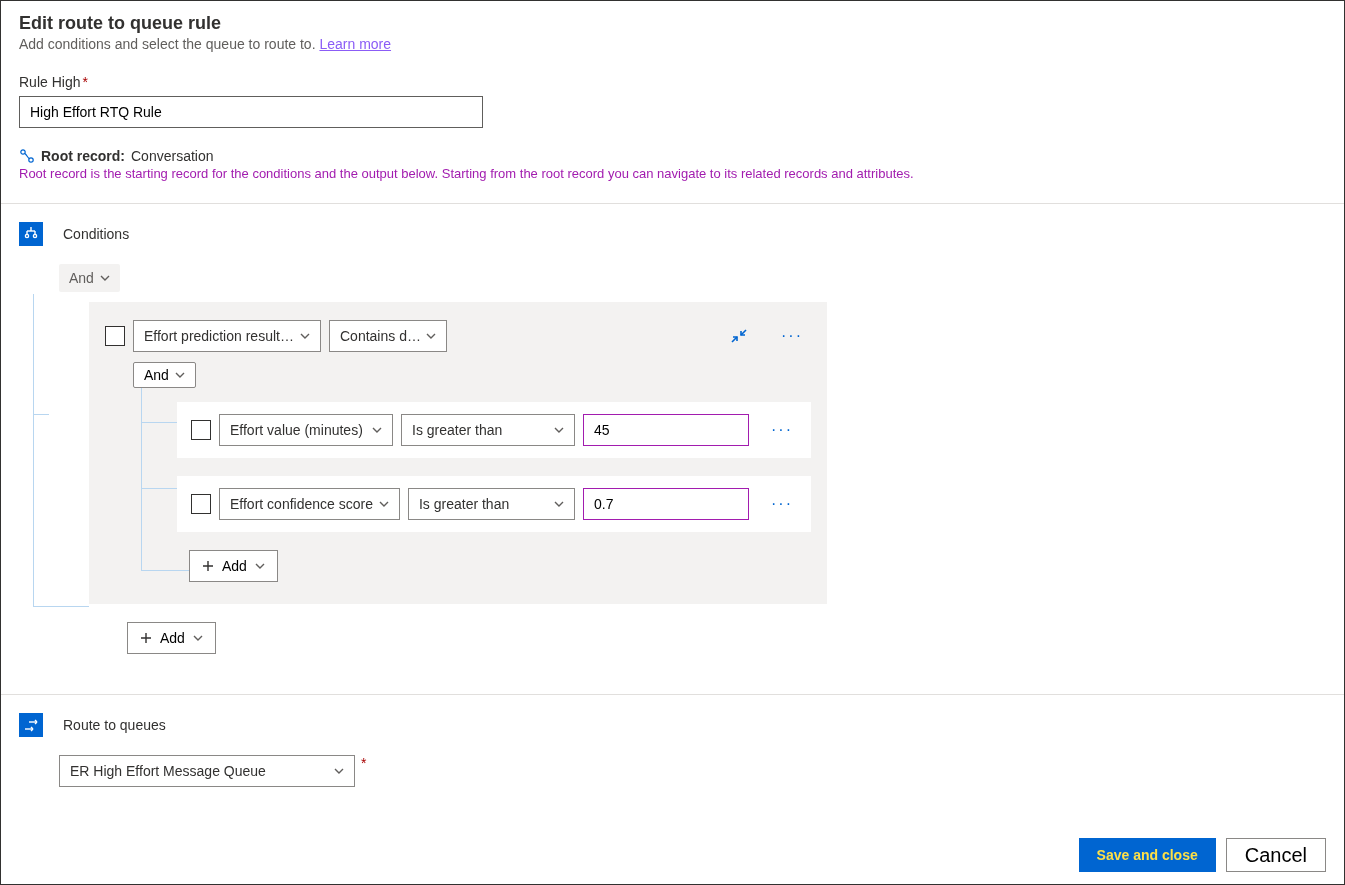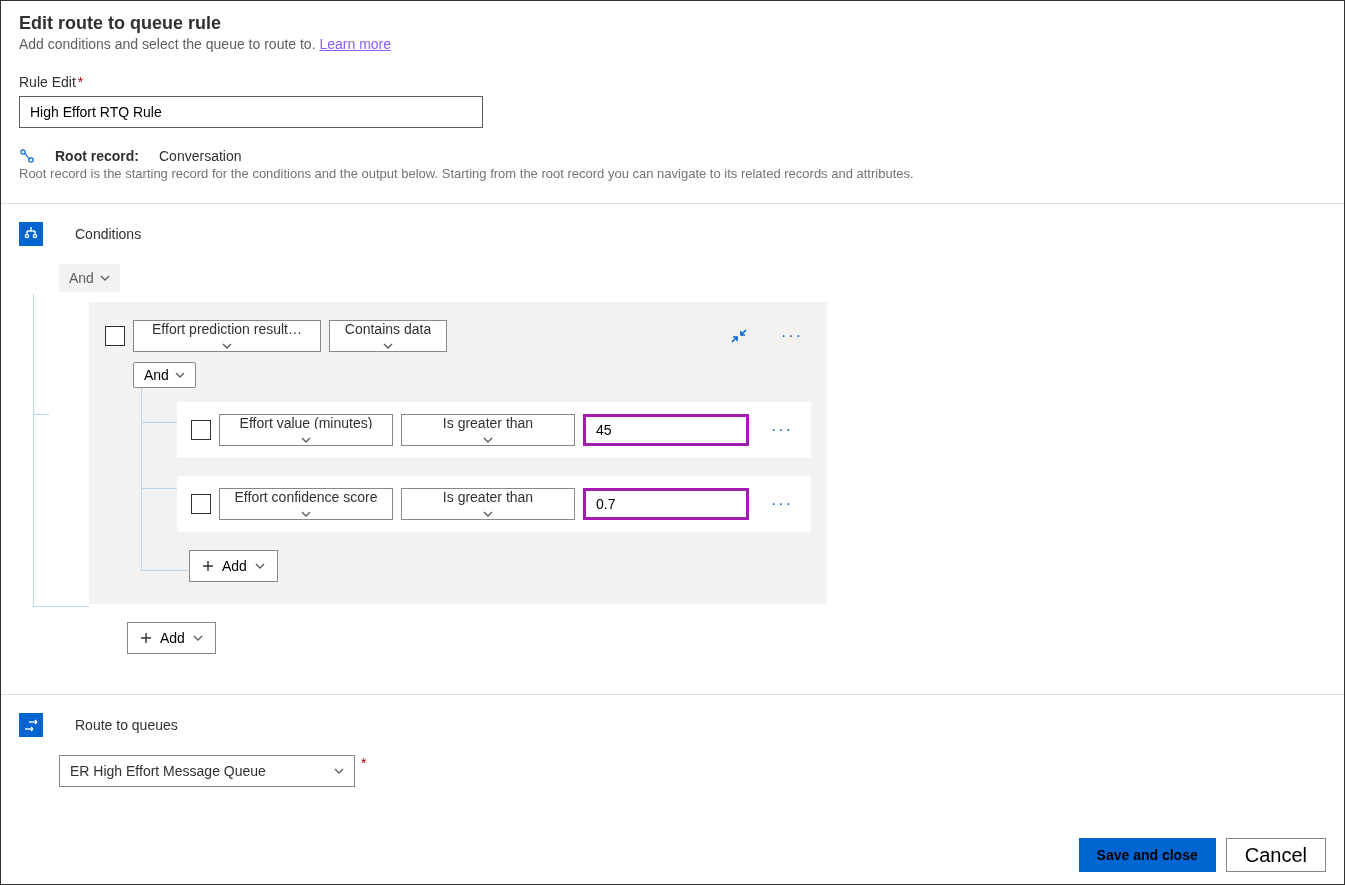--- a/index.html
+++ b/index.html
@@ -36,38 +36,38 @@
     border: 1px solid #605e5c;
     padding: 6px 10px;
     font-size: 14px;
     width: 464px;
     height: 32px;
     background: #fff;
   }
   .root-record-line {
     display: flex;
     align-items: center;
-    gap: 20px;
+    gap: 6px;
     margin-top: 20px;
     font-size: 14px;
   }
   .root-record-desc {
     font-size: 13px;
-    color: #737373;
+    color: #a21caf;
     margin-top: 2px;
   }
   .section-sep {
     border: none;
     border-top: 1px solid #e1dfdd;
     margin: 22px -18px 0 -18px;
   }
   .section-header {
     display: flex;
     align-items: center;
-    gap: 32px;
+    gap: 20px;
     margin-top: 18px;
     margin-bottom: 18px;
   }
   .blue-icon-box {
     width: 24px;
     height: 24px;
     background: #0065d1;
     display: flex;
     align-items: center;
     justify-content: center;
@@ -119,31 +119,30 @@
   .dd {
     border: 1px solid #8a8886;
     background: #fff;
     display: inline-flex;
     align-items: center;
     justify-content: space-between;
     padding: 0 10px;
     height: 32px;
     font-size: 14px;
     cursor: pointer;
-    flex-direction: column;
   }
   .dd-text { white-space: nowrap; overflow: hidden; text-overflow: ellipsis; }
   .entity-dd { width: 188px; }
   .op-dd-main { width: 118px; }
   .attr-dd { width: 186px; gap: 6px; }
   .op-dd { width: 186px; }
   .val-input {
     width: 166px;
     height: 32px;
-    border: 3px solid #a21caf;
+    border: 1px solid #a21caf;
     background: #fff;
     padding: 0 10px;
     font-size: 14px;
   }
   .sub-card {
     background: #fff;
     padding: 12px 14px;
     display: flex;
     align-items: center;
     gap: 8px;
@@ -193,21 +192,21 @@
   }
   .footer {
     margin-top: auto;
     display: flex;
     justify-content: flex-end;
     gap: 10px;
     padding-top: 20px;
   }
   .btn-primary {
     background: #0065d1;
-    color: #000000;
+    color: #fde047;
     border: none;
     padding: 0 18px;
     height: 34px;
     font-size: 14px;
     font-weight: 600;
     cursor: pointer;
   }
   .btn-secondary {
     background: #fff;
     border: 1px solid #8a8886;
@@ -224,21 +223,21 @@
 <body>
 
 <div class="panel">
 
   <h1 class="title">Edit route to queue rule</h1>
   <p class="subtitle">
     <span>Add conditions and select the queue to route to. </span><a class="link">Learn more</a>
   </p>
 
   <div class="field-label">
-    <span>Rule Edit</span><span class="req">*</span>
+    <span>Rule High</span><span class="req">*</span>
   </div>
   <input class="text-input" type="text" value="High Effort RTQ Rule" style="">
 
   <div class="root-record-line">
     <span>
       <svg width="16" height="16" viewBox="0 0 16 16" fill="none" stroke="#0065d1" stroke-width="1.2">
         <circle cx="4" cy="4" r="2.2"></circle>
           <circle cx="12" cy="12" r="2.2"></circle>
         <path d="M5.8 5.5 C8 7, 8 9, 10.2 10.5"></path>
       </svg>

